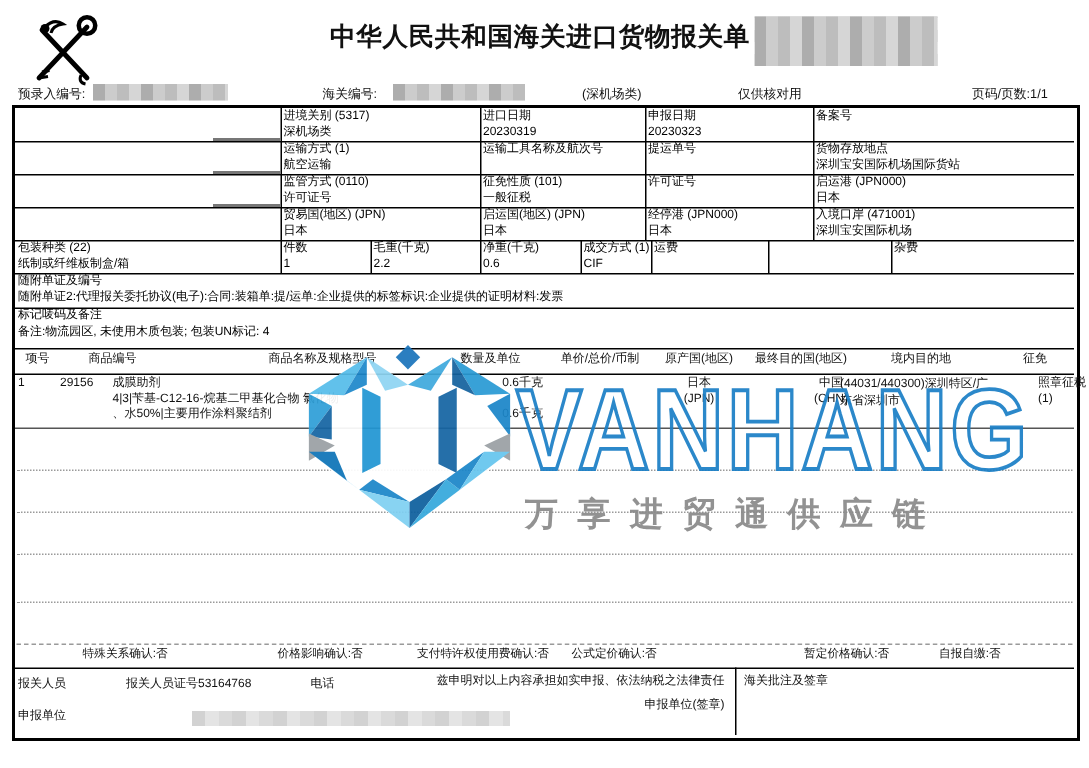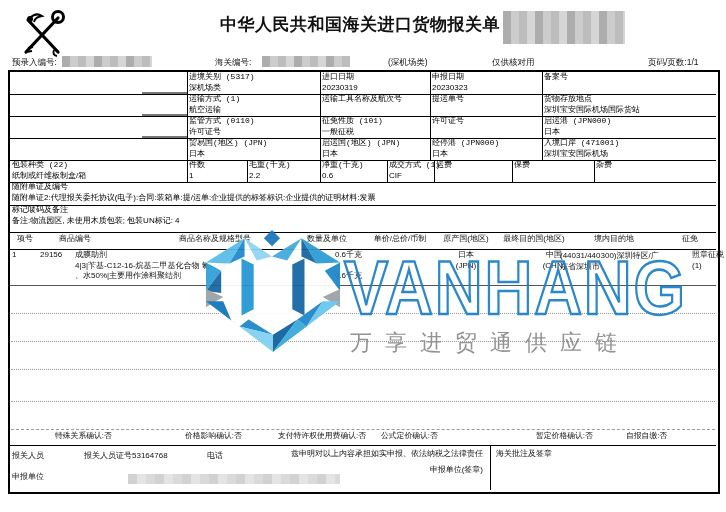--- a/index.html
+++ b/index.html
@@ -8,42 +8,42 @@
   .abs{position:absolute;}
   .t7{font-size:7.6px;line-height:9px;}
   
   #formbox{position:absolute;left:8px;top:70px;width:708px;height:420px;border:2px solid #000;}
   .hline{position:absolute;left:0;height:0;border-top:1px solid #000;}
   .hline-thin{position:absolute;left:0;height:0;border-top:1px solid #555;}
   .hdot{position:absolute;left:1px;height:0;border-top:1px dotted #9a9a9a;}
   .hdash{position:absolute;left:1px;height:0;border-top:1px dashed #9a9a9a;}
   .vline{position:absolute;width:0;border-left:1px solid #000;}
   .cell{position:absolute;padding:2px 0 0 4px;box-sizing:border-box;}
-  .lab{font-size:8px;line-height:10px;color:#000;white-space:nowrap;font-family:Liberation Mono, monospace;}
+  .lab{font-size:8px;line-height:10px;color:#000;white-space:nowrap;}
   .val{font-size:8px;line-height:11px;color:#000;white-space:nowrap;}
   .redact{position:absolute;
     background-image:
       repeating-linear-gradient(90deg,#adadad 0 8px,#cccccc 8px 16px,#bdbdbd 16px 24px,#d6d6d6 24px 32px),
       repeating-linear-gradient(0deg,rgba(150,150,150,.55) 0 8px,rgba(220,220,220,.55) 8px 16px);}
   .redact-light{position:absolute;
     background-image:
       repeating-linear-gradient(90deg,#d2d2d2 0 9px,#e4e4e4 9px 18px,#dadada 18px 27px),
       repeating-linear-gradient(0deg,rgba(200,200,200,.5) 0 7px,rgba(235,235,235,.5) 7px 14px);}
   .grayseg{position:absolute;height:2px;background:#777;}
   .ithead{position:absolute;top:233px;font-size:8px;text-align:center;white-space:nowrap;}
   .itcell{position:absolute;font-size:8px;line-height:10.5px;white-space:nowrap;}
   
   #watermark{position:absolute;left:0;top:0;width:726px;height:512px;pointer-events:none;opacity:.93;}
   .wm-brand{position:absolute;left:344px;top:244px;font-size:72px;font-weight:700;letter-spacing:2px;
             color:#1b7fc6;transform:scale(.92,1.06);transform-origin:left top;white-space:nowrap;}
   @supports (-webkit-text-stroke: 2px #000){
     .wm-brand{color:transparent;-webkit-text-stroke:2.4px #1b7fc6;}
   }
   .wm-slogan{position:absolute;left:350px;top:328px;font-size:22px;letter-spacing:13px;color:#8a8a8a;
-             font-weight:400;white-space:nowrap;}
+             font-weight:700;white-space:nowrap;}
   .hdr-lab{position:absolute;font-size:8.5px;white-space:nowrap;}
   #title{position:absolute;left:160px;top:13px;width:400px;text-align:center;font-size:17px;
          font-weight:bold;letter-spacing:.5px;white-space:nowrap;}
   .conf{position:absolute;top:430px;font-size:7.8px;white-space:nowrap;}
   .ft{position:absolute;font-size:8px;white-space:nowrap;}
 </style>
 </head>
 <body>
 
 <div id="page">
@@ -191,24 +191,20 @@
   <div class="cell" style="left:318px;top:158px;width:59px;height:22px">
     <div class="lab">净重(千克)</div>
     <div class="val">0.6</div>
   </div>
   <div class="cell" style="left:385px;top:158px;width:47px;height:22px">
     <div class="lab">成交方式 (1)</div>
     <div class="val">CIF</div>
   </div>
   <div class="cell" style="left:432px;top:158px;width:78px;height:22px">
     <div class="lab">运费</div>
-    <div class="val"></div>
-  </div>
-  <div class="cell" style="left:510px;top:158px;width:82px;height:22px">
-    <div class="lab">保费</div>
     <div class="val"></div>
   </div>
   <div class="cell" style="left:592px;top:158px;width:124px;height:22px">
     <div class="lab">杂费</div>
     <div class="val"></div>
   </div>
 
   <div class="cell" style="left:8px;top:180px;width:708px;height:23px">
     <div class="lab">随附单证及编号</div>
     <div class="val">随附单证2:代理报关委托协议(电子):合同:装箱单:提/运单:企业提供的标签标识:企业提供的证明材料:发票</div>

